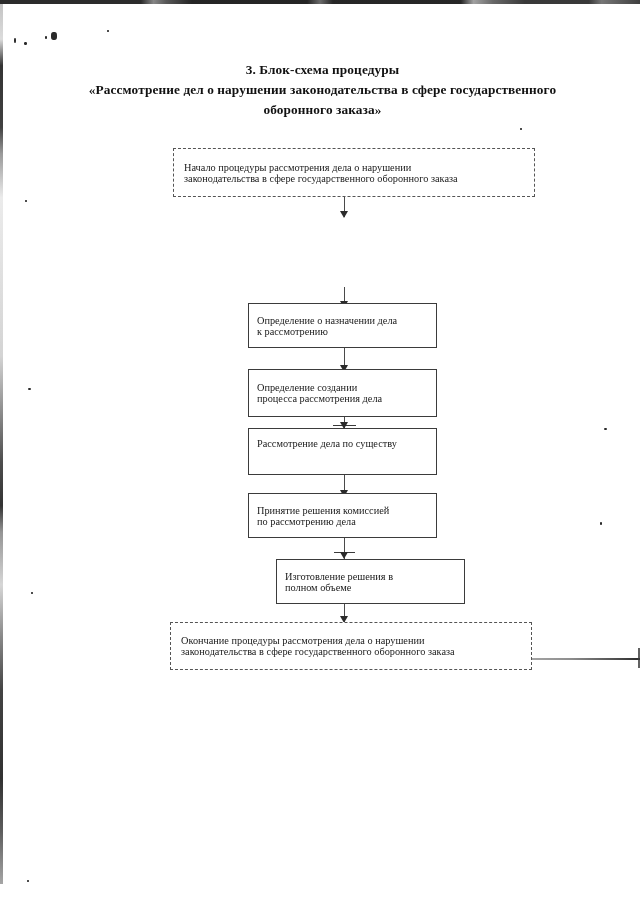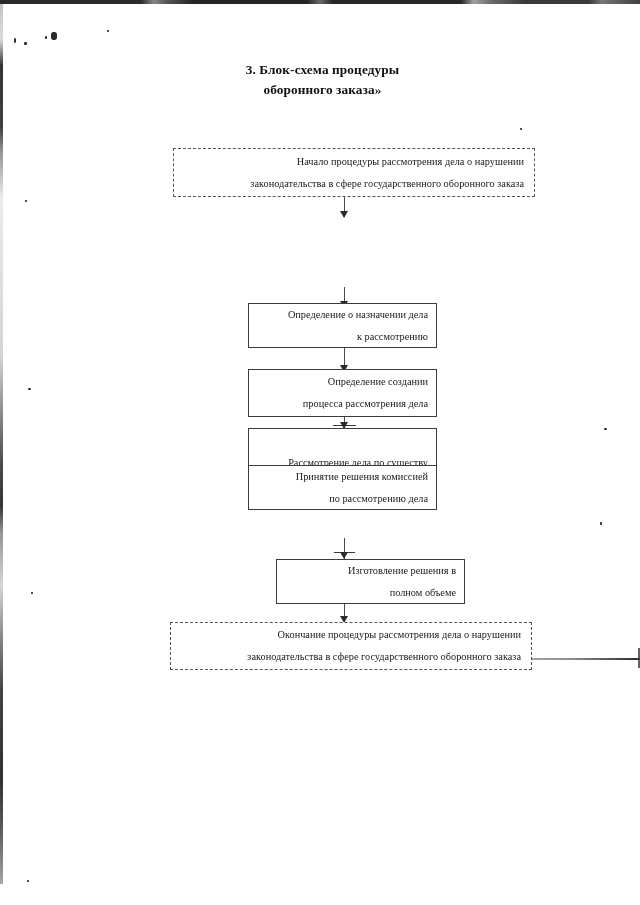--- a/index.html
+++ b/index.html
@@ -87,43 +87,43 @@
     height: 905px;
   }
 
   .node {
     position: absolute;
     box-sizing: border-box;
     background: #ffffff;
     display: flex;
     justify-content: center;
     font-size: 10.3px;
-    line-height: 22px;
-    text-align: right;
+    line-height: 11px;
+    text-align: left;
     color: #1a1a1a;
   }
   .node .node-text {
     display: block;
     width: 100%;
     white-space: pre-line;
   }
 
   .node.terminator {
     border: 1px dashed #555555;
     align-items: center;
     padding: 4px 10px;
   }
   .node.process {
     border: 1px solid #3b3b3b;
     align-items: center;
     padding: 4px 8px;
   }
   .node.process.top-aligned {
     align-items: flex-start;
-    padding-top: 23px;
+    padding-top: 9px;
   }
 
   
   .connector {
     position: absolute;
     width: 1px;
     background: #4a4a4a;
   }
   .arrowhead {
     position: absolute;
@@ -156,20 +156,21 @@
   <div class="speck" style="left:520px; top:128px; width:2px; height:2px;"></div>
   <div class="speck" style="left:25px; top:200px; width:2px; height:2px;"></div>
   <div class="speck" style="left:28px; top:388px; width:3px; height:2px;"></div>
   <div class="speck" style="left:604px; top:428px; width:3px; height:2px;"></div>
   <div class="speck" style="left:600px; top:522px; width:2px; height:3px;"></div>
   <div class="speck" style="left:31px; top:592px; width:2px; height:2px;"></div>
   <div class="speck" style="left:27px; top:880px; width:2px; height:2px;"></div>
 
   <div class="title">
     <span class="title-line">3. Блок-схема процедуры</span>
+    <span class="title-line">«Рассмотрение дел о нарушении законодательства в сфере государственного</span>
     <span class="title-line">оборонного заказа»</span>
   </div>
 
   <div class="flow">
 
     <div class="node terminator" style="left:173px; top:148px; width:362px; height:49px;">
       <span class="node-text">Начало процедуры рассмотрения дела о нарушении
 законодательства в сфере государственного оборонного заказа</span>
     </div>
 
@@ -197,21 +198,21 @@
     <div class="tick" style="left:333px; top:425px; width:23px;"></div>
     <div class="arrowhead" style="left:339.5px; top:422px;"></div>
 
     <div class="node process top-aligned" style="left:248px; top:428px; width:189px; height:47px;">
       <span class="node-text">Рассмотрение дела по существу</span>
     </div>
 
     <div class="connector" style="left:344px; top:475px; height:22px;"></div>
     <div class="arrowhead" style="left:339.5px; top:490px;"></div>
 
-    <div class="node process" style="left:248px; top:465px; width:189px; height:45px;">
+    <div class="node process" style="left:248px; top:493px; width:189px; height:45px;">
       <span class="node-text">Принятие решения комиссией
 по рассмотрению дела</span>
     </div>
 
     <div class="connector" style="left:344px; top:538px; height:22px;"></div>
     <div class="tick" style="left:334px; top:552px; width:21px;"></div>
     <div class="arrowhead" style="left:339.5px; top:552px;"></div>
 
     <div class="node process" style="left:260px; top:559px; width:189px; height:45px;margin-left:16px;">
       <span class="node-text">Изготовление решения в

